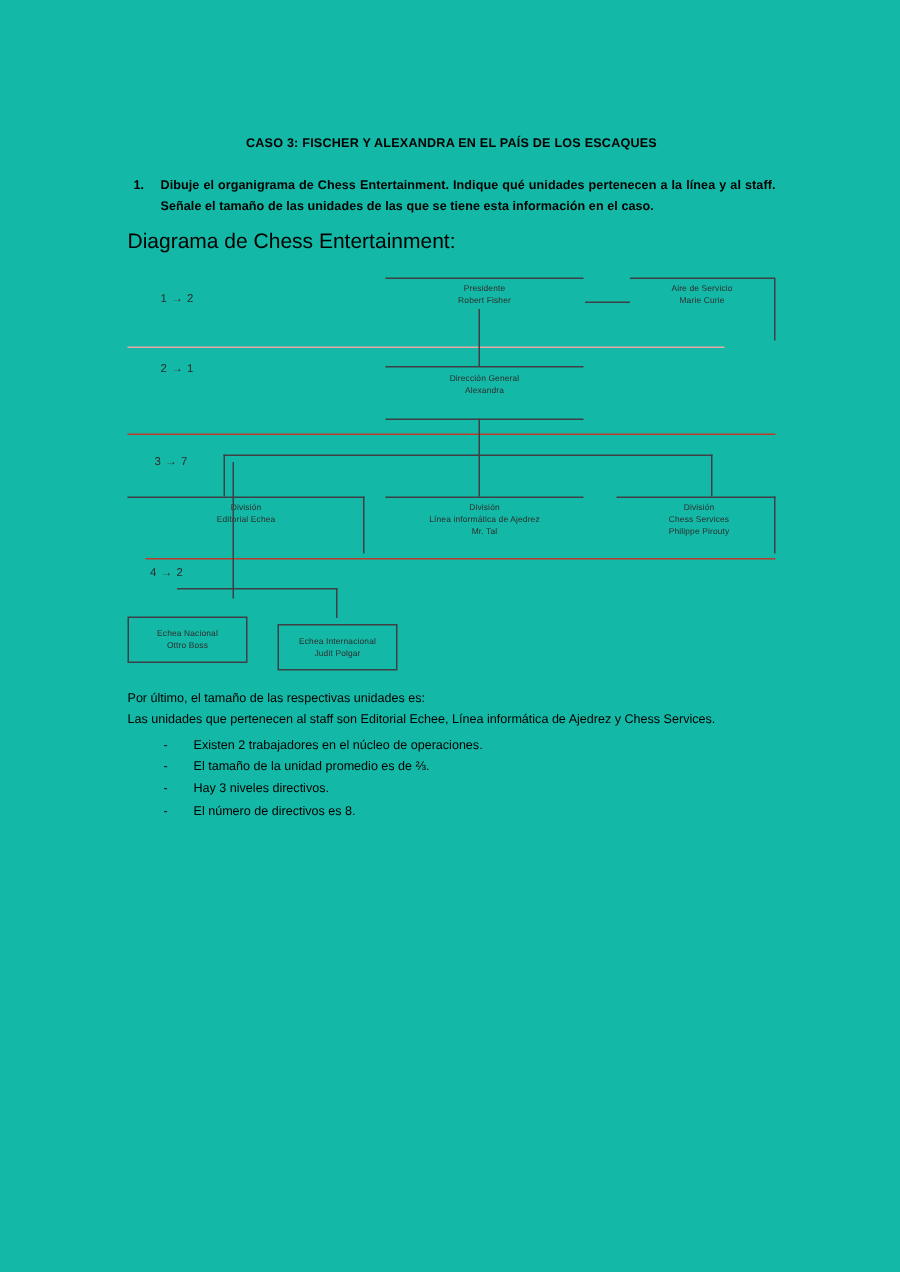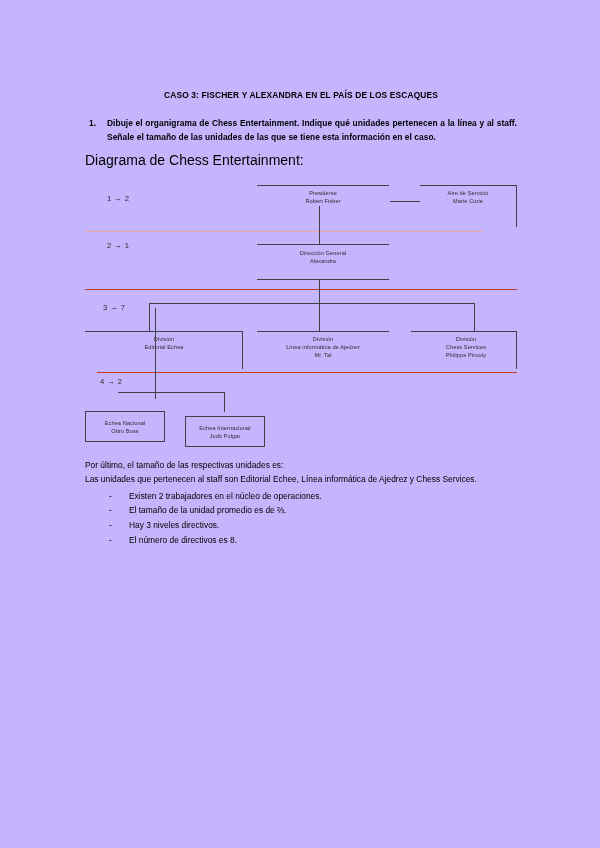--- a/index.html
+++ b/index.html
@@ -14,21 +14,21 @@
     font-family: "Liberation Sans", sans-serif;
     color: #000000;
     position: relative;
     overflow: hidden;
   }
   .page {
     position: absolute;
     left: 0; top: 0;
     width: 600px;
     height: 848px;
-    background: #c4b5fd;
+    background: #14b8a6;
   }
   .content {
     position: absolute;
     left: 85px;
     top: 90px;
     width: 432px;
   }
 
   
   .doc-title {

